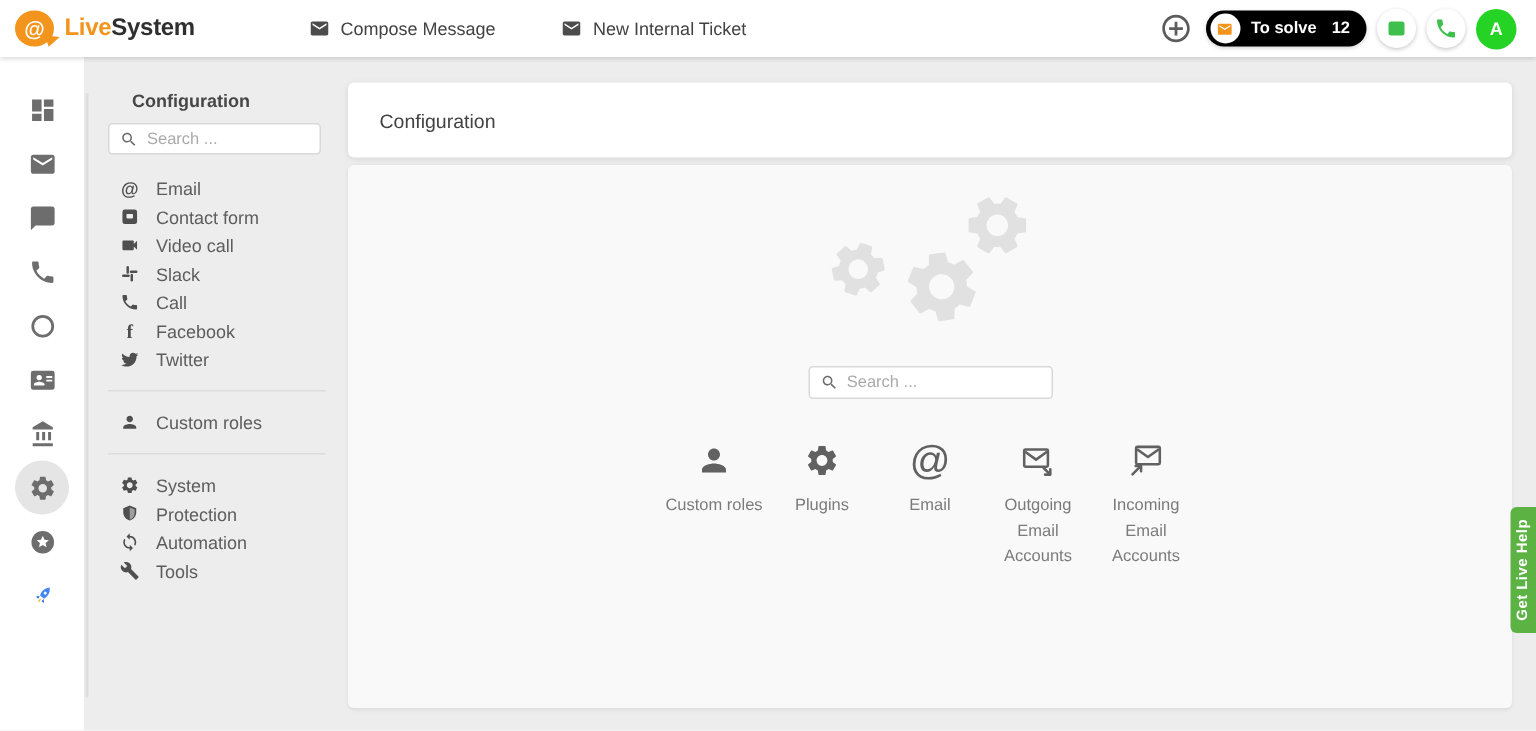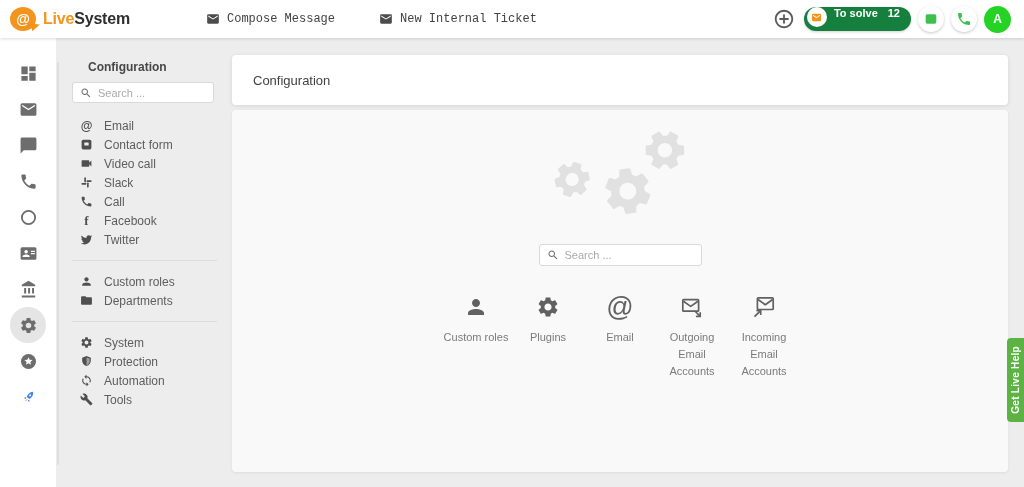--- a/index.html
+++ b/index.html
@@ -13,30 +13,30 @@
   .logo-bubble { width:26px; height:24px; background:#f3941c; border-radius:50% 50% 50% 50%;
                  position:relative; display:flex; align-items:center; justify-content:center;
                  color:#fff; font-size:14px; font-weight:bold; }
   .logo-bubble::after { content:""; position:absolute; right:-4px; bottom:1px; width:0; height:0;
                  border-left:9px solid #f3941c; border-top:4px solid transparent; border-bottom:4px solid transparent;
                  transform:rotate(-18deg); }
   .logo-text { font-size:16px; font-weight:bold; letter-spacing:-.2px; }
   .logo-live { color:#f3941c; } .logo-agent { color:#2f2f2f; }
   .top-actions { display:flex; gap:44px; }
   .top-action { display:flex; align-items:flex-end; gap:7px; font-size:12px; color:#424242;
-                background:none; border:none; cursor:pointer; font-family:Liberation Mono, monospace; }
+                background:none; border:none; cursor:pointer; font-family:Liberation Sans, sans-serif; }
   .top-action svg { width:14px; height:14px; color:#4c4c4c; }
   .top-right { margin-left:auto; margin-right:13px; display:flex; align-items:center; gap:7px; }
   .circ { width:26px; height:26px; border-radius:50%; background:#fff; display:flex;
           align-items:center; justify-content:center; box-shadow:0 1px 3px rgba(0,0,0,.22); cursor:pointer; border:none; }
   .circ.flat { box-shadow:none; }
   .circ svg { width:16px; height:16px; }
   .plus-icon { color:#5c5c5c; } .plus-icon svg { width:22px; height:22px; }
   .green-ic { color:#3fbf4e; }
-  .tosolve { display:flex; align-items:flex-start; background:#15803d; height:24px; border-radius:14px;
+  .tosolve { display:flex; align-items:center; background:#000000; height:24px; border-radius:14px;
              padding:0 11px 0 3px; gap:7px; border:none; cursor:pointer; box-shadow:0 1px 3px rgba(0,0,0,.18); }
   .tosolve .mini { width:20px; height:20px; background:#fff; border-radius:50%; display:flex;
                    align-items:center; justify-content:center; }
   .tosolve .mini svg { width:11px; height:11px; color:#f3941c; }
   .tosolve-label { color:#fff; font-size:11px; font-weight:bold; }
   .tosolve-count { color:#fff; font-size:11px; font-weight:bold; margin-left:3px; }
   .avatar { width:27px; height:27px; border-radius:50%; background:#25d325; color:#fff;
             font-size:12px; font-weight:bold; display:flex; align-items:center; justify-content:center;
             border:none; cursor:pointer; }
 
@@ -365,28 +365,20 @@
 
     <div class="sb-div"></div>
 
     <div class="menu-item">
       <span class="mi-icon">
           <svg>
             <use href="#i-person"></use>
           </svg>
         </span>
       <span>Custom roles</span>
-    </div>
-    <div class="menu-item">
-      <span class="mi-icon">
-          <svg>
-            <use href="#i-folder"></use>
-          </svg>
-        </span>
-      <span>Departments</span>
     </div>
 
     <div class="sb-div"></div>
 
     <div class="menu-item">
       <span class="mi-icon">
           <svg>
             <use href="#i-gear"></use>
           </svg>
         </span>

